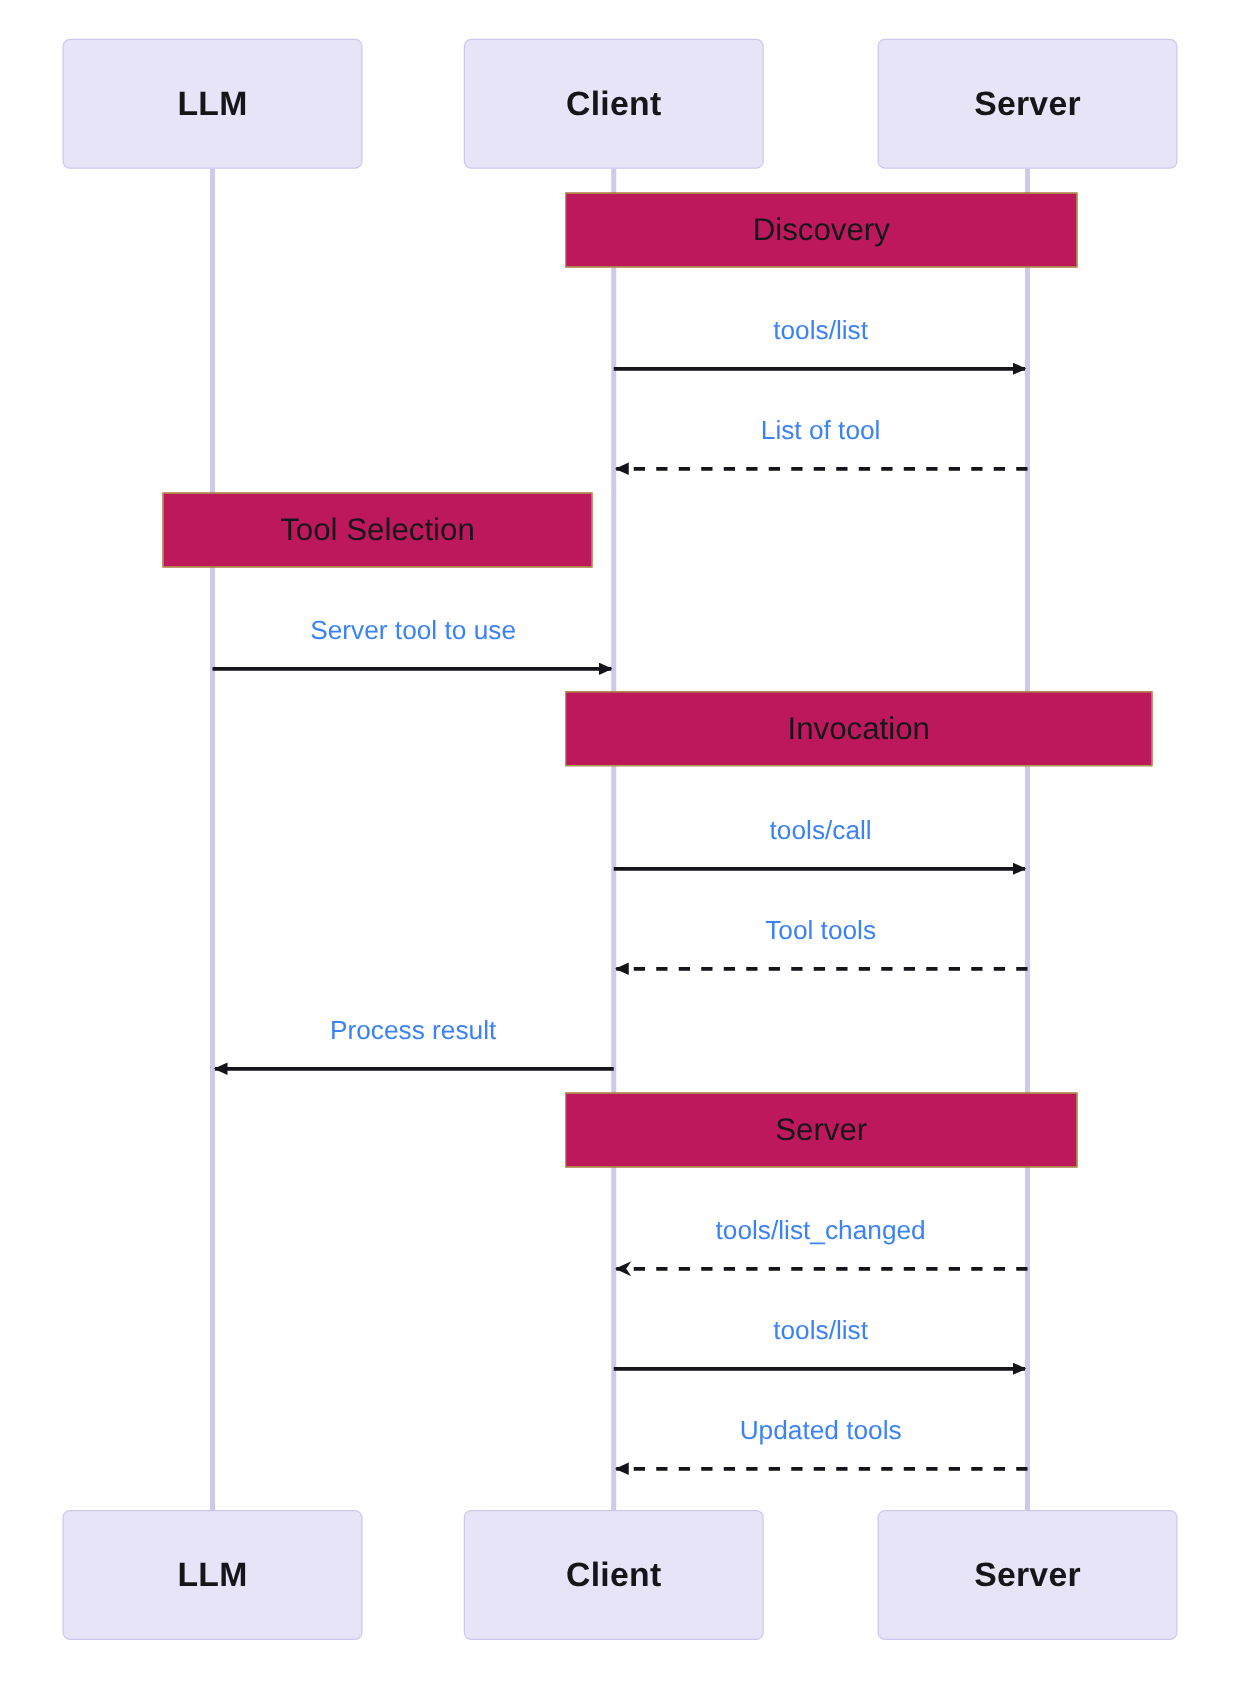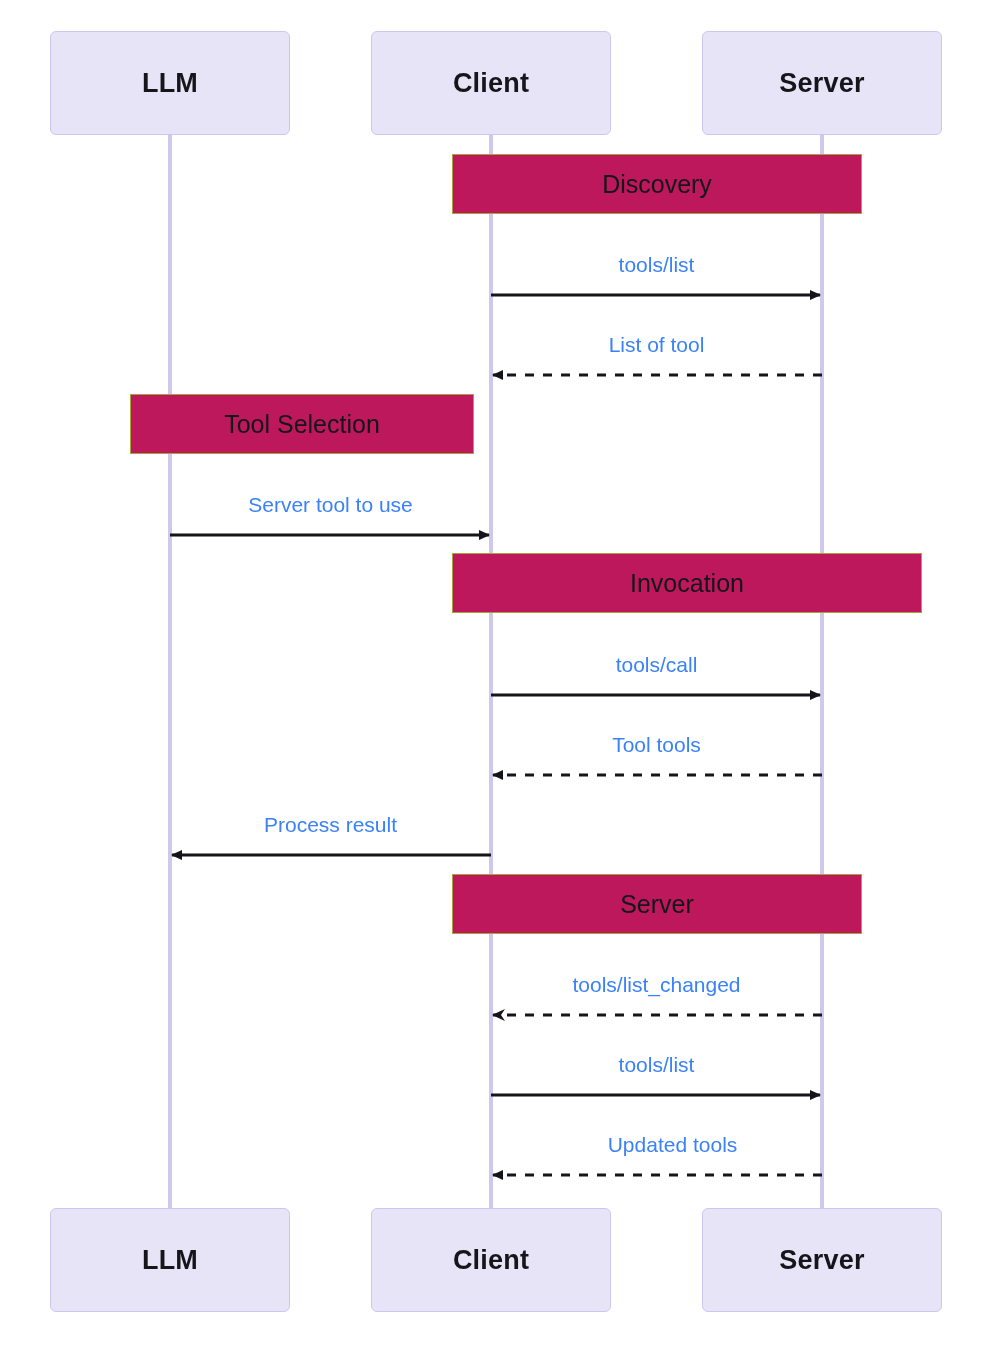--- a/index.html
+++ b/index.html
@@ -134,16 +134,16 @@
     </div>
   <div id="labels-layer">
       <div class="msg-label" style="left: 656.5px; top: 277px;">tools/list</div>
       <div class="msg-label" style="left: 656.5px; top: 357px;">List of tool</div>
       <div class="msg-label" style="left: 330.5px; top: 517px;">Server tool to use</div>
       <div class="msg-label" style="left: 656.5px; top: 677px;">tools/call</div>
       <div class="msg-label" style="left: 656.5px; top: 757px;">Tool tools</div>
       <div class="msg-label" style="left: 330.5px; top: 837px;">Process result</div>
       <div class="msg-label" style="left: 656.5px; top: 997px;">tools/list_changed</div>
       <div class="msg-label" style="left: 656.5px; top: 1077px;">tools/list</div>
-      <div class="msg-label" style="left: 656.5px; top: 1157px; margin-left: 16px;">Updated tools</div>
+      <div class="msg-label" style="left: 656.5px; top: 1157px;">Updated tools</div>
     </div>
 
 </div>
 
 </body></html>

